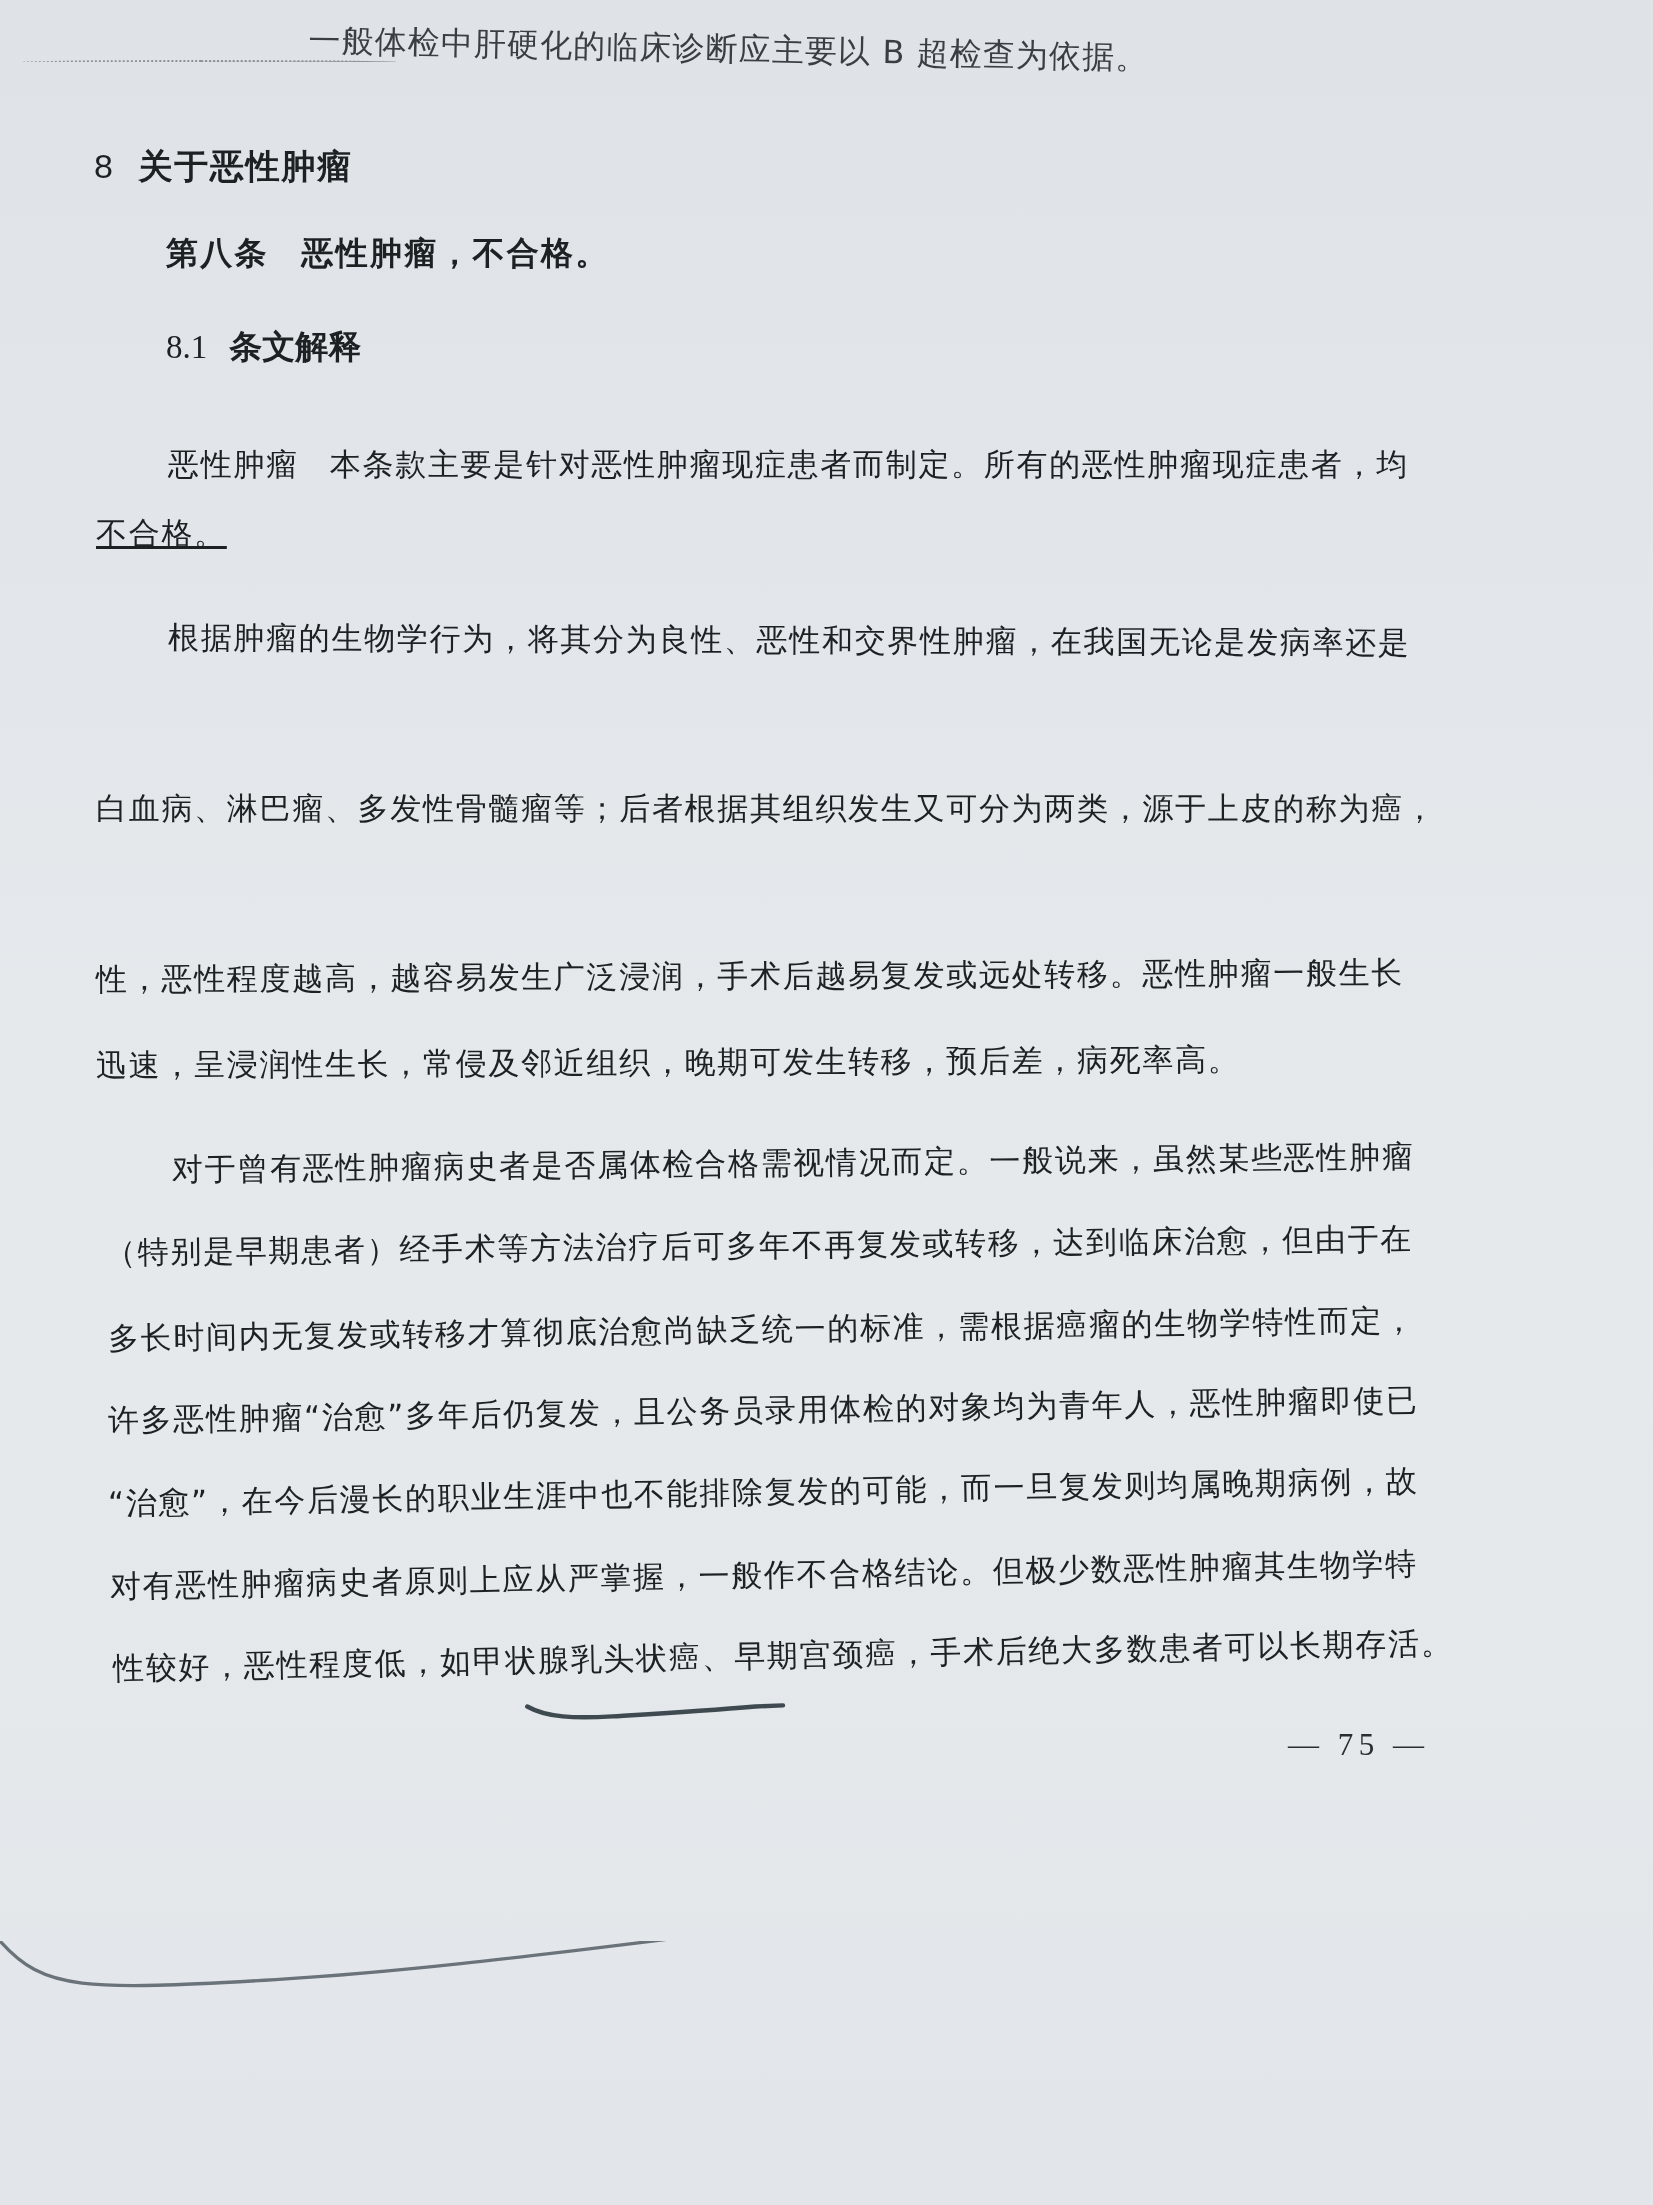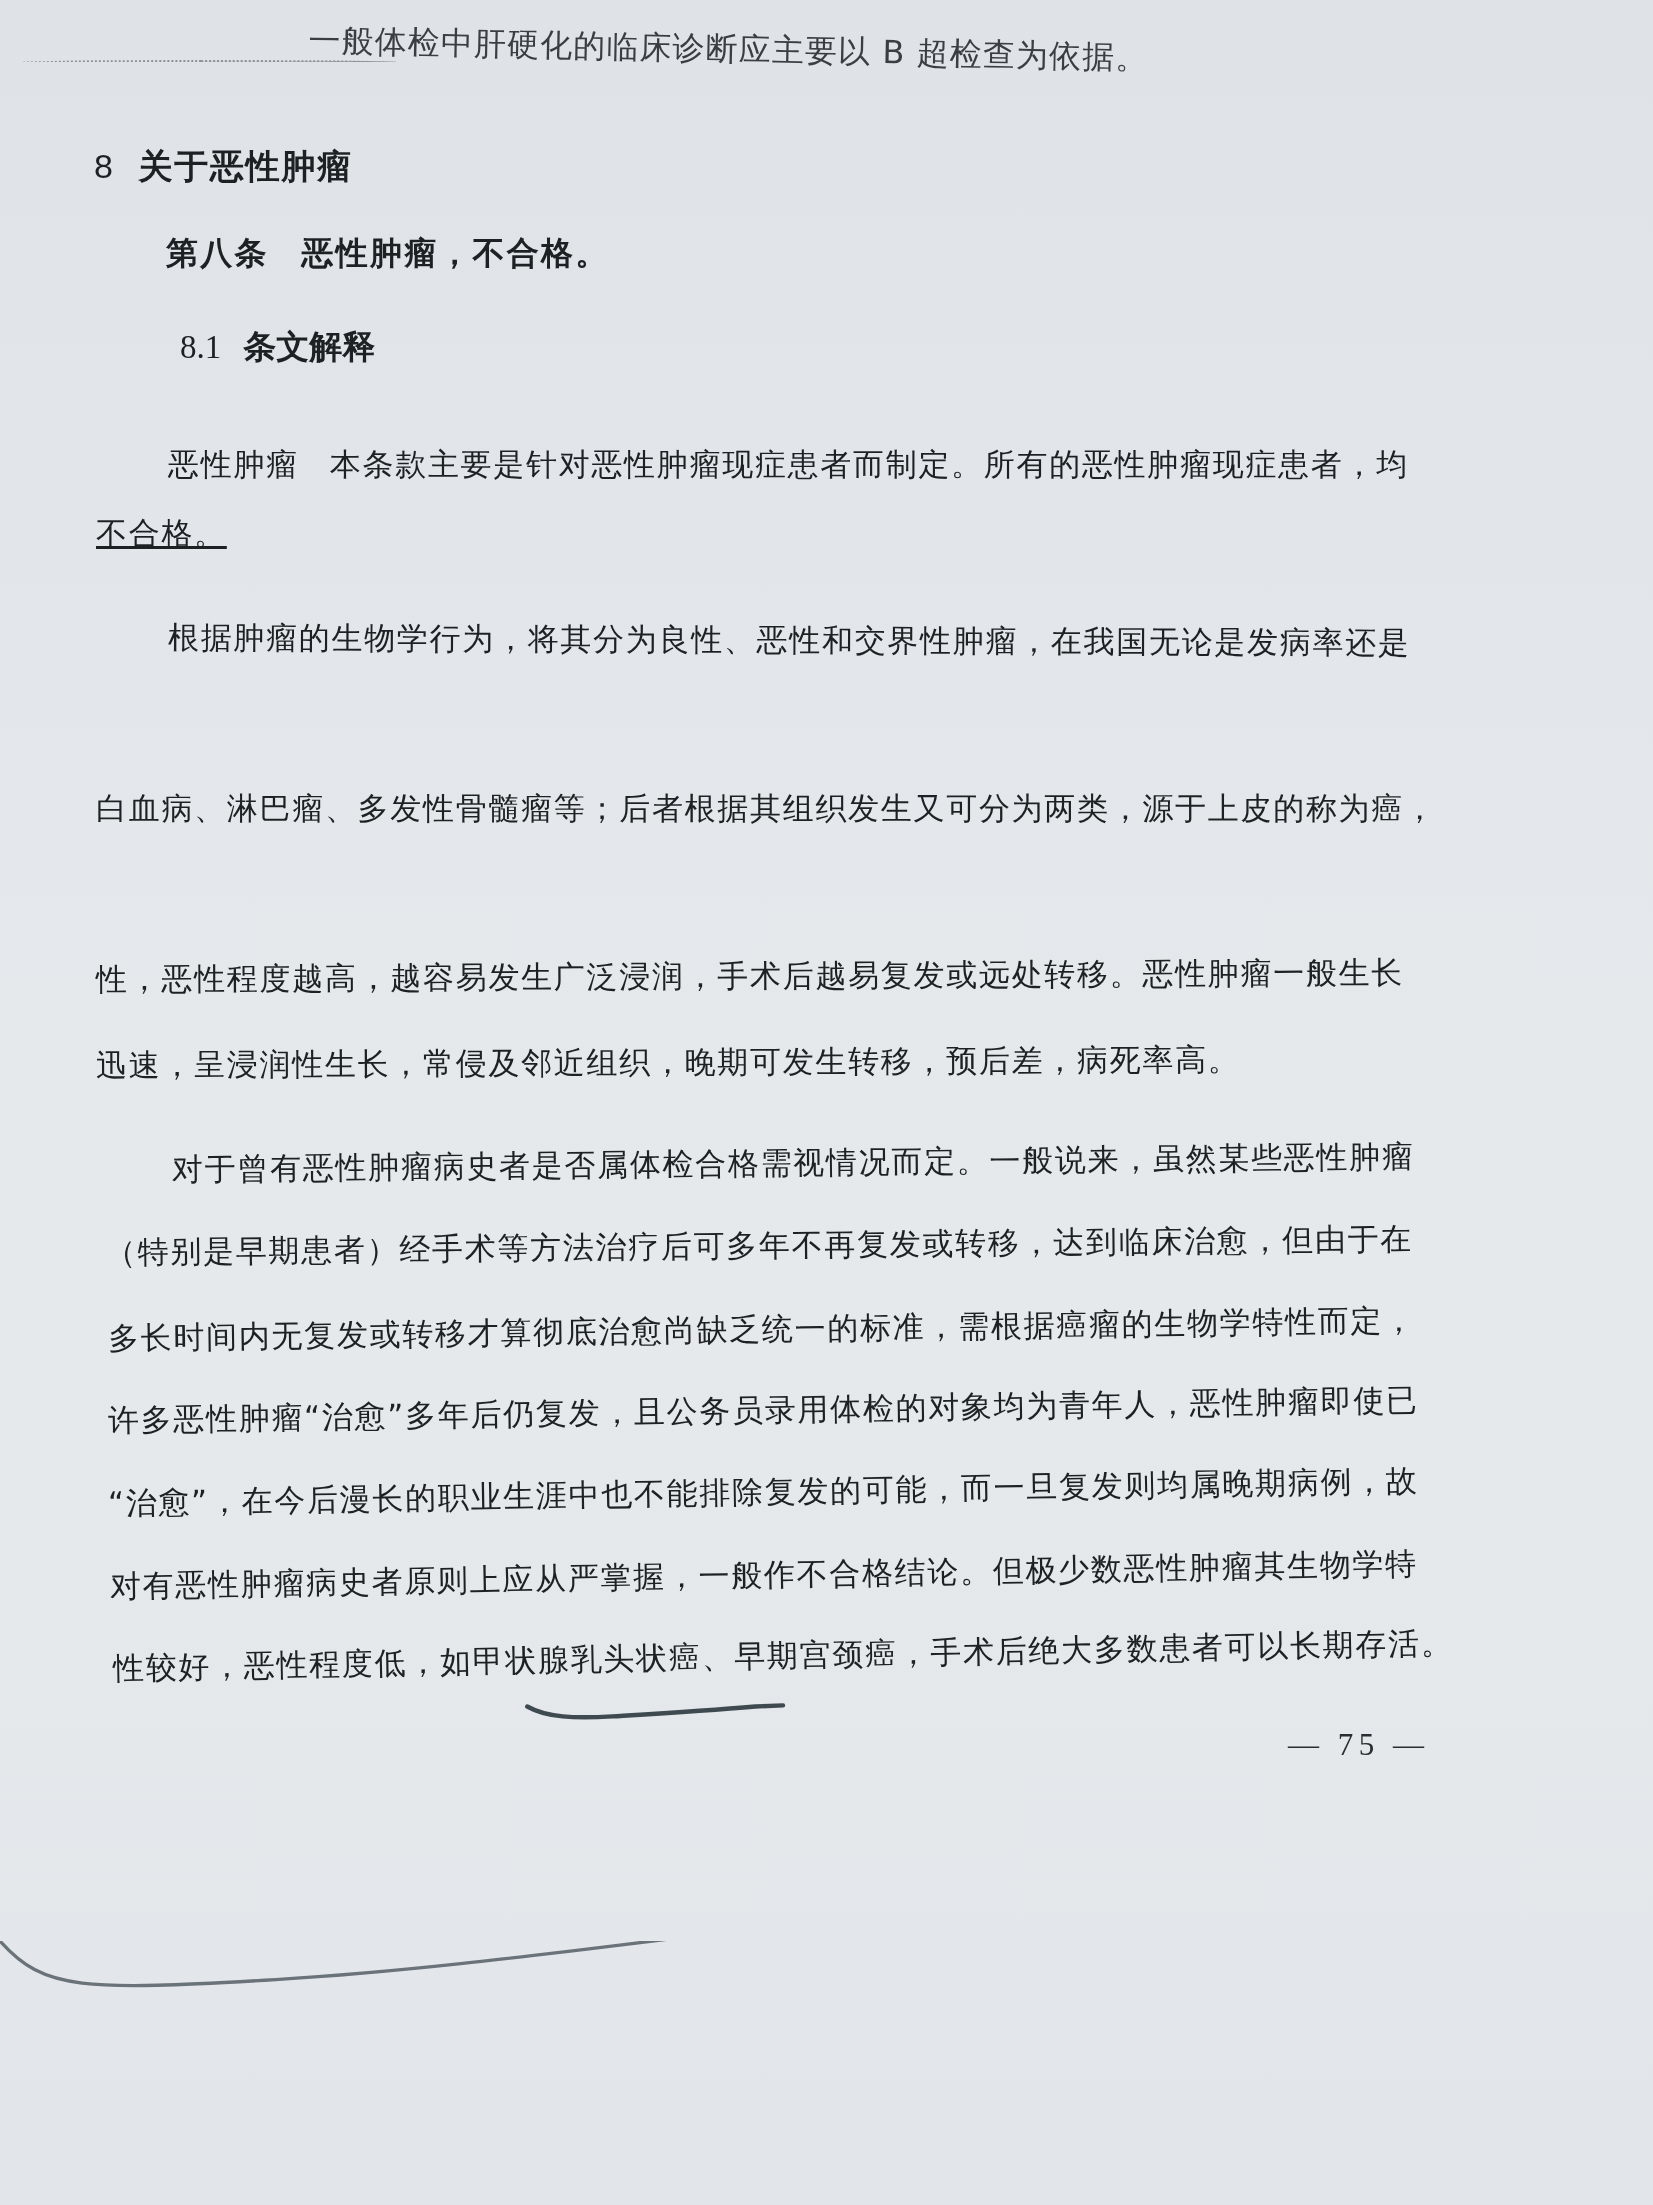--- a/index.html
+++ b/index.html
@@ -91,21 +91,20 @@
       left: 166px;
       top: 325px;
       font-size: 33px;
       font-weight: bold;
       font-family: "DejaVu Serif", serif;
     }
     .sub-heading .num {
       font-family: "Liberation Serif", serif;
       font-weight: normal;
       margin-right: 22px;
-      margin-left: 14px;
     }
     .line {
       position: absolute;
       font-size: 31px;
       white-space: nowrap;
       letter-spacing: 1.7px;
       transform-origin: left center;
     }
     .term { margin-right: 31px; }
     .underline-mark {

